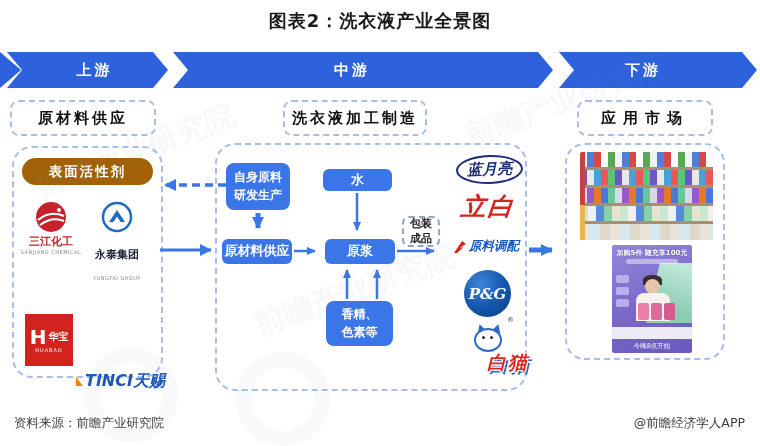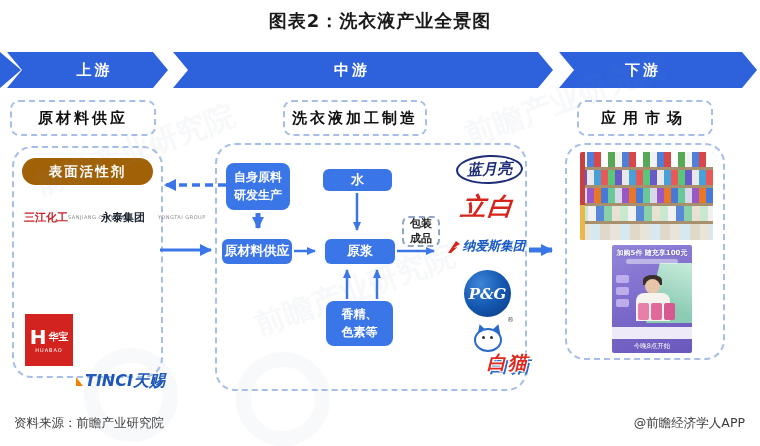--- a/index.html
+++ b/index.html
@@ -25,21 +25,21 @@
 
   .pill{position:absolute;background:#a16207;color:#fff;font-weight:bold;text-align:center;
         box-sizing:border-box;z-index:3;}
   .node{position:absolute;background:#3B76E8;color:#fff;font-weight:600;border-radius:6px;
         display:flex;align-items:center;justify-content:center;text-align:center;
         box-sizing:border-box;line-height:1.45;z-index:3;}
   .dashed-node{position:absolute;background:#fff;border:2px dashed #8FA6C8;border-radius:7px;
         color:#222;font-weight:bold;display:flex;align-items:center;justify-content:center;
         text-align:center;line-height:1.3;box-sizing:border-box;z-index:3;}
 
-  .logo{position:absolute;display:flex;flex-direction:row;align-items:center;z-index:3;}
+  .logo{position:absolute;display:flex;flex-direction:column;align-items:center;z-index:3;}
   .logo-name{font-size:11px;font-weight:bold;white-space:nowrap;margin-top:1px;}
   .logo-sub{font-size:5px;color:#8a8a8a;letter-spacing:.5px;white-space:nowrap;}
 
   .huabao{position:absolute;left:25px;top:314px;width:48px;height:52px;background:#D2231F;color:#fff;
         display:flex;flex-direction:column;align-items:center;justify-content:center;z-index:3;}
   .huabao-row{display:flex;align-items:center;gap:2px;}
   .huabao-h{font-size:20px;font-weight:bold;line-height:1;}
   .huabao-cn{font-size:10px;font-weight:bold;}
   .huabao-sub{font-size:5px;letter-spacing:1px;}
   .tinci{position:absolute;left:76px;top:331px;display:flex;align-items:center;z-index:3;margin-top:40px;}
@@ -175,21 +175,21 @@
   <div class="bluemoon">
     <span>蓝月亮</span>
   </div>
   <div class="liby">
     <span>立白</span>
   </div>
   <div class="nice">
     <svg width="14" height="14" viewBox="0 0 14 14">
       <path d="M1 13 L9 1 L13 4 L6.5 8 L10.5 7 L4 13 Z" fill="#D6241C"></path>
     </svg>
-    <span class="nice-text">纳爱斯集团</span>
+    <span class="nice-text">原料调配</span>
   </div>
   <div class="pg">
     <span>P&amp;G</span>
   </div>
   <div class="whitecat">
     <span class="wc-reg">®</span>
     <div class="wc-head">
       <span class="wc-ear l"></span>
         <span class="wc-ear r"></span>
       <span class="wc-face"></span>

